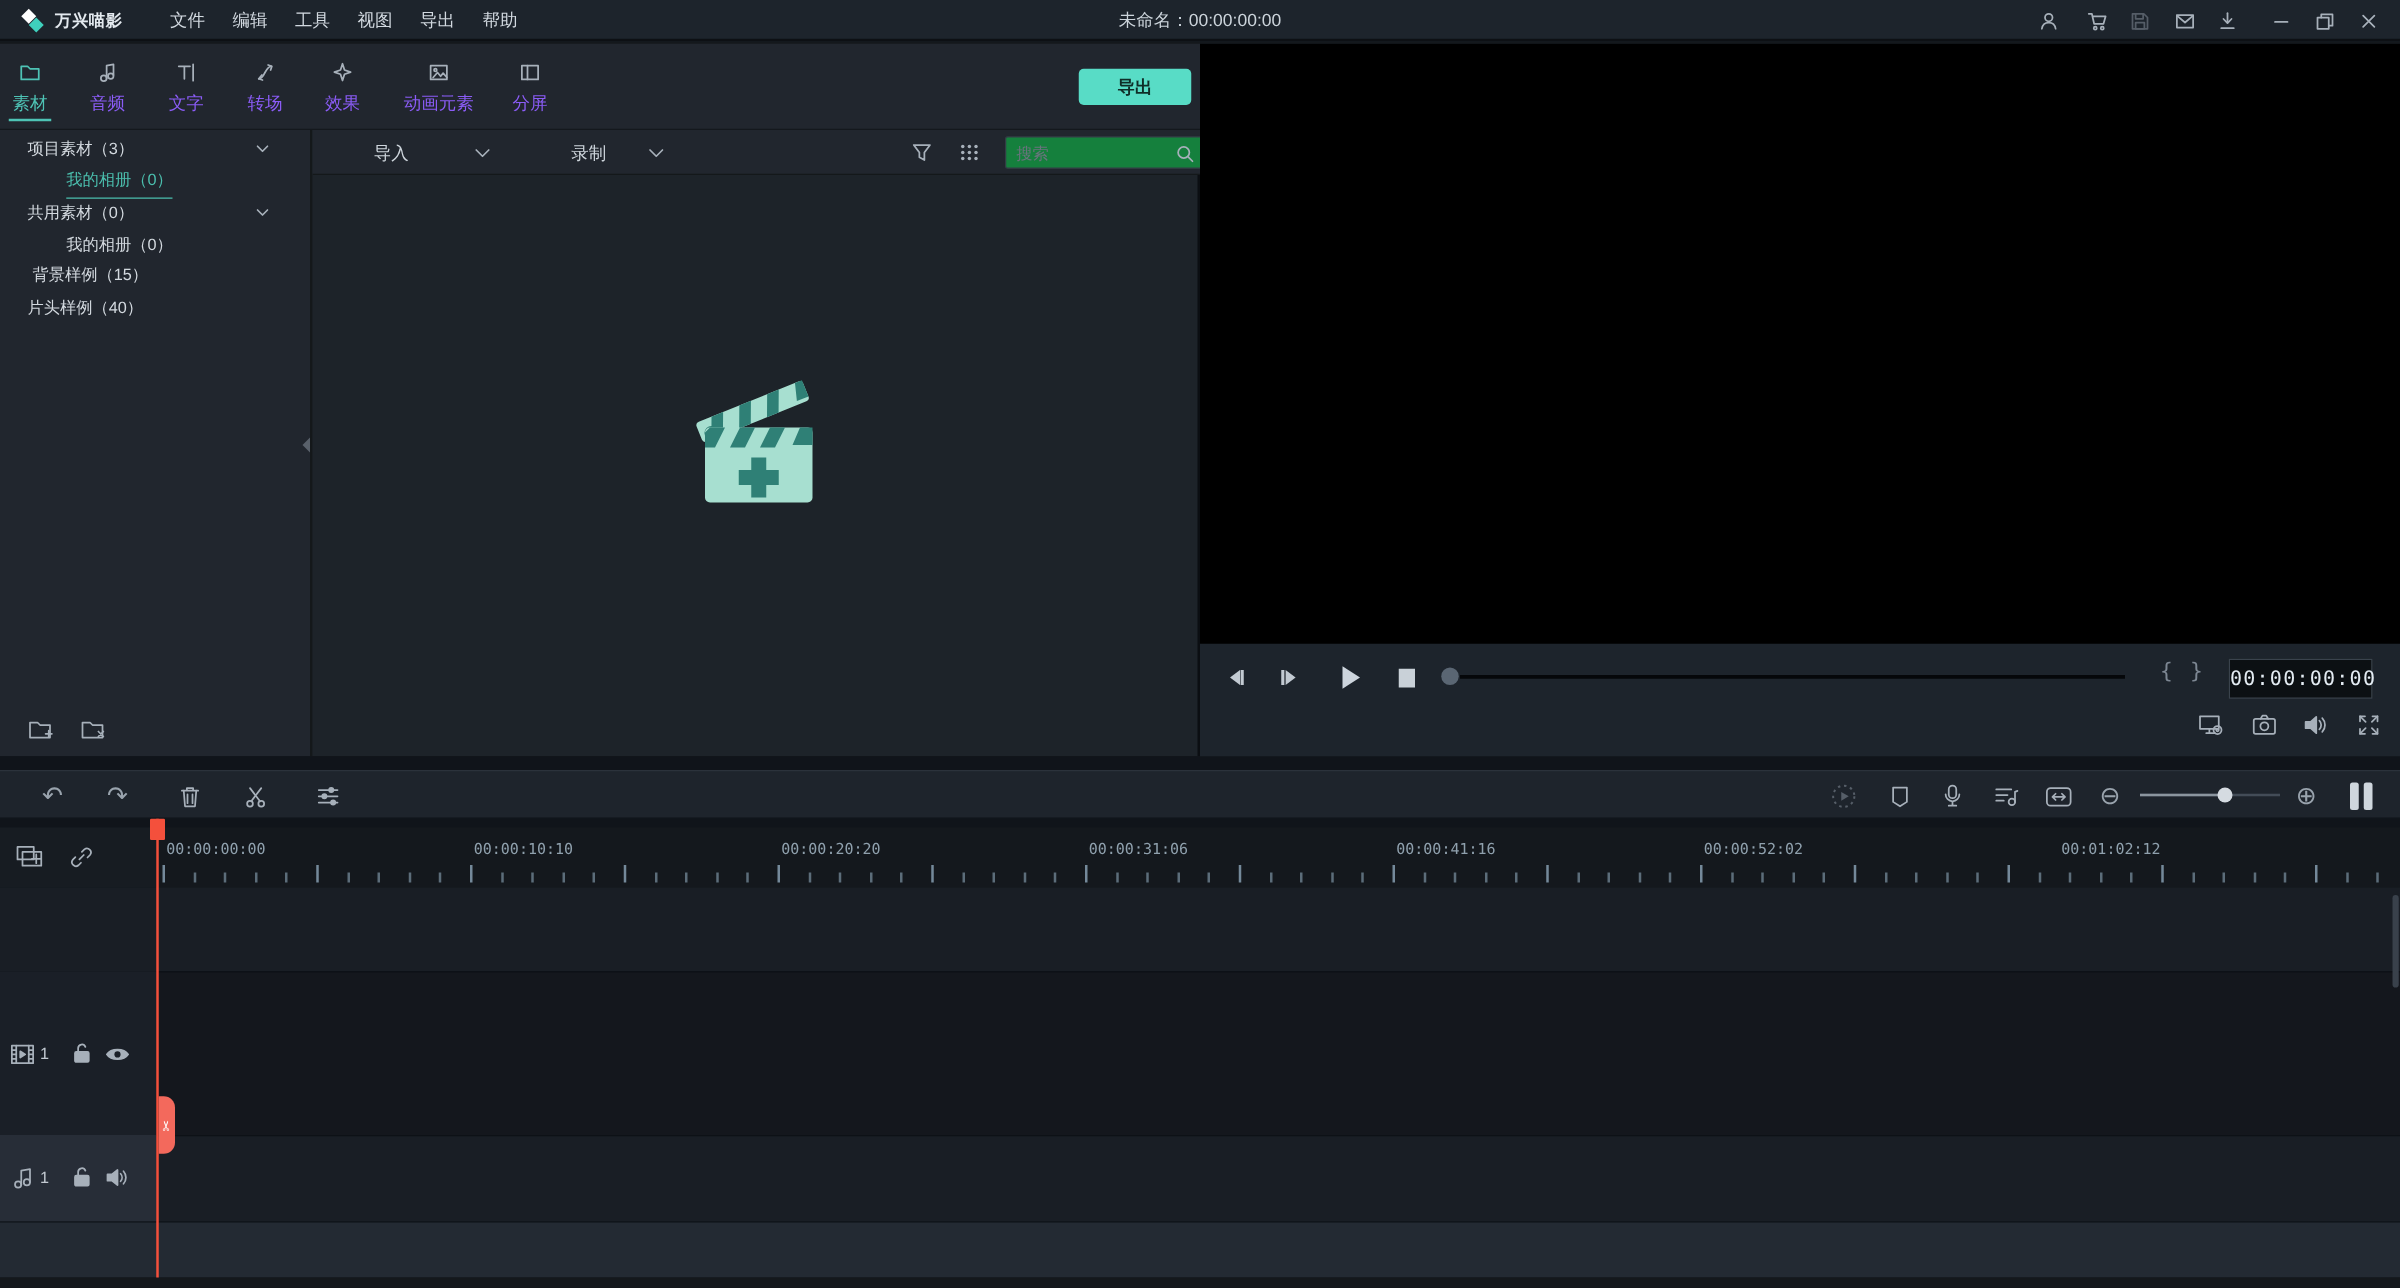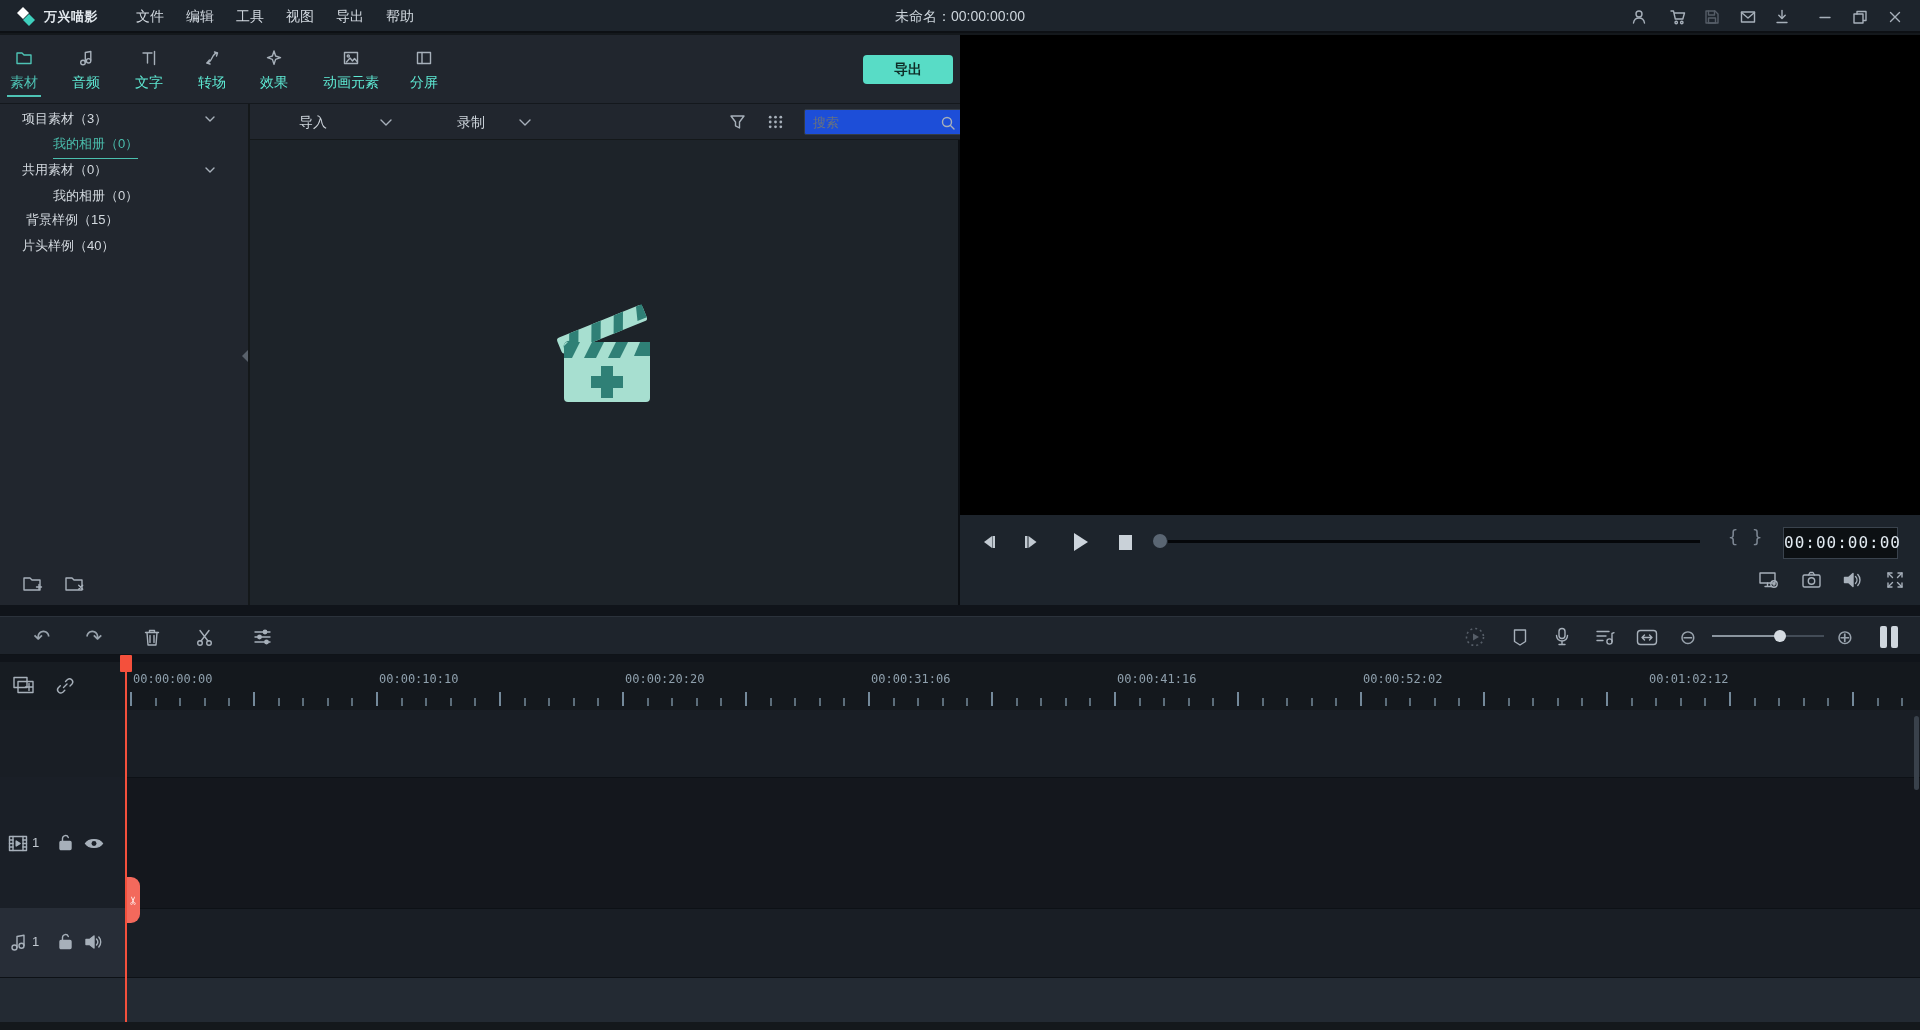--- a/index.html
+++ b/index.html
@@ -13,38 +13,38 @@
 .titlebar{position:absolute;left:0;top:0;width:1920px;height:33px;background:#1d242c;border-bottom:2px solid #0d1014}
 .appname{position:absolute;left:44px;top:0;line-height:33px;font-size:13px;font-weight:bold;color:#e4eaef;letter-spacing:.5px}
 .menus{position:absolute;left:125px;top:0;height:33px;display:flex}
 .menu-item{line-height:33px;padding:0 11px;font-size:14px;color:#d2d9e0;cursor:default}
 .proj-title{position:absolute;left:0;top:0;width:1920px;text-align:center;line-height:33px;font-size:14px;color:#ccd4db;pointer-events:none}
 .tbico{position:absolute;top:8px;width:18px;height:18px}
 
 .ribbon{position:absolute;left:0;top:35px;width:960px;height:69px;background:#21262e;border-bottom:1px solid #14181d}
 .tab{position:absolute;top:0;width:80px;height:69px;transform:translateX(-50%);text-align:center;cursor:pointer}
 .tab .t-ic{margin:14px auto 0}
-.tab .t-lb{margin-top:7px;font-size:14px;color:#5eead4}
+.tab .t-lb{margin-top:7px;font-size:14px;color:#8b5cf6}
 .tab.active .t-lb{color:#4ec3b5}
 .tab.active .ico{stroke:#4ec3b5}
 .tab-underline{position:absolute;top:60px;height:2px;background:#4ec3b5}
 .export-btn{position:absolute;left:863px;top:20px;width:90px;height:29px;background:#58dcc6;border-radius:4px;color:#0f2e28;font-size:14px;font-weight:bold;text-align:center;line-height:29px;cursor:pointer}
 
 .sidebar{position:absolute;left:0;top:104px;width:250px;height:501px;background:#21262e;border-right:2px solid #14181a}
 .treerow{position:absolute;left:0;width:248px;height:24px;line-height:24px;font-size:13px;color:#d3d9df;cursor:pointer;white-space:nowrap}
 .treerow .lbl{display:inline-block}
 .treerow.sel .lbl{color:#4bbfae;border-bottom:1px solid #4bbfae;padding-bottom:2px}
 .tree-chev{position:absolute;left:205px;top:9px}
 .collapse-handle{position:absolute;left:240px;top:236px;width:10px;height:32px;display:flex;align-items:center;justify-content:center;cursor:pointer}
 .collapse-handle i{width:0;height:0;border-top:6px solid transparent;border-bottom:6px solid transparent;border-right:6px solid #59616b}
 
 .media{position:absolute;left:250px;top:104px;width:710px;height:501px;background:#1d2329;border-right:2px solid #0b0e12}
 .media-header{position:absolute;left:0;top:0;width:710px;height:36px;background:#21262e;border-bottom:1px solid #14181a}
 .mh-btn{position:absolute;top:0;height:36px;line-height:36px;font-size:14px;color:#ced5dc;cursor:pointer}
-.search-box{position:absolute;left:554px;top:5px;width:160px;height:26px;background:#1d4ed8;border:1px solid #343c46;border-radius:2px}
+.search-box{position:absolute;left:554px;top:5px;width:160px;height:26px;background:#15803d;border:1px solid #343c46;border-radius:2px}
 .search-box input{position:absolute;left:8px;top:1px;width:108px;height:22px;background:transparent;border:none;outline:none;color:#cdd4db;font-size:13px;font-family:inherit}
 .search-box input::placeholder{color:#6a737d}
 .empty-hint{position:absolute;left:0;top:318px;width:710px;text-align:center;font-size:14px;color:#41b9aa}
 
 .preview{position:absolute;left:960px;top:35px;width:960px;height:573px;background:#1d242c}
 .video-canvas{position:absolute;left:0;top:0;width:960px;height:480px;background:#000}
 .transport{position:absolute;cursor:pointer}
 .scrub-line{position:absolute;left:208px;top:505px;width:532px;height:3px;background:#05070a}
 .scrub-dot{position:absolute;left:193px;top:499px;width:14px;height:14px;border-radius:50%;background:#5a6673;cursor:pointer}
 .brace{position:absolute;top:492px;font:17px "DejaVu Sans Mono",monospace;color:#7d8793}

